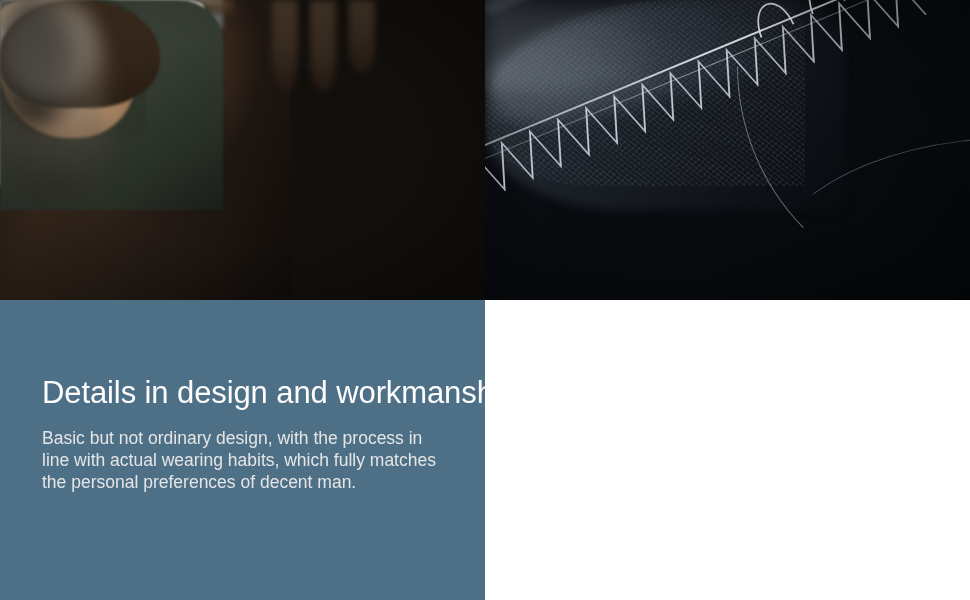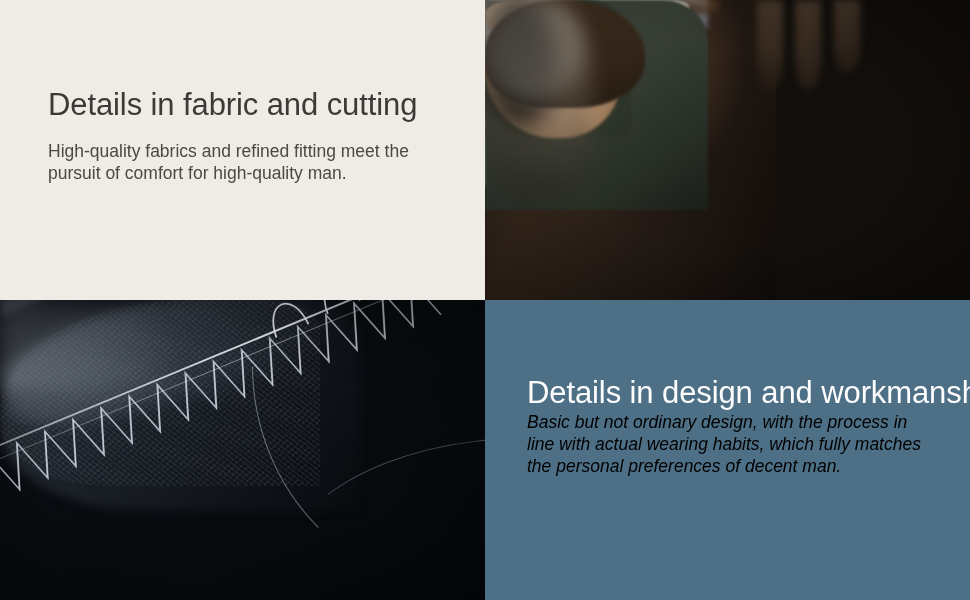--- a/index.html
+++ b/index.html
@@ -33,21 +33,21 @@
   #heading-fabric { color:#3b3a37; }
   #heading-design { color:#fdfdfd; }
 
   .body-copy {
     font-size:17.5px;
     font-weight:400;
     line-height:22px;
     letter-spacing:0px;
   }
   #body-fabric { color:#4a4945; margin-top:17px; max-width:392px; }
-  #body-design { color:#000000; max-width:400px;font-style:italic; }
+  #body-design { color:#e5e5e5; margin-top:16px; max-width:400px; }
 
   
   #photo-seamstress {
     background:#120f0c;
   }
   #photo-seamstress .layer { position:absolute; inset:0; }
 
   .ss-window {
     left:0; top:0; width:44%; height:62%;
     background:
@@ -249,24 +249,20 @@
   }
   .st-vignette {
     background:radial-gradient(ellipse 88% 88% at 44% 54%, transparent 40%, rgba(0,0,0,.55) 100%);
   }
 </style>
 </head>
 <body>
 
 <div id="promo-grid">
 
-  <section class="quad panel-text" id="panel-fabric">
-    <h2 class="heading" id="heading-fabric">Details in fabric and cutting</h2>
-    <p class="body-copy" id="body-fabric">High-quality fabrics and refined fitting meet the pursuit of comfort for high-quality man.</p>
-  </section>
 
   <figure class="quad" id="photo-seamstress">
     <div class="layer ss-darkbg"></div>
     <div class="layer ss-window"></div>
     <div class="layer ss-window-mull"></div>
     <div class="layer ss-sill"></div>
     <div class="layer ss-shelf"></div>
 
     <div class="ss-hang" style="left:56%;"></div>
     <div class="ss-hang" style="left:64%;"></div>

